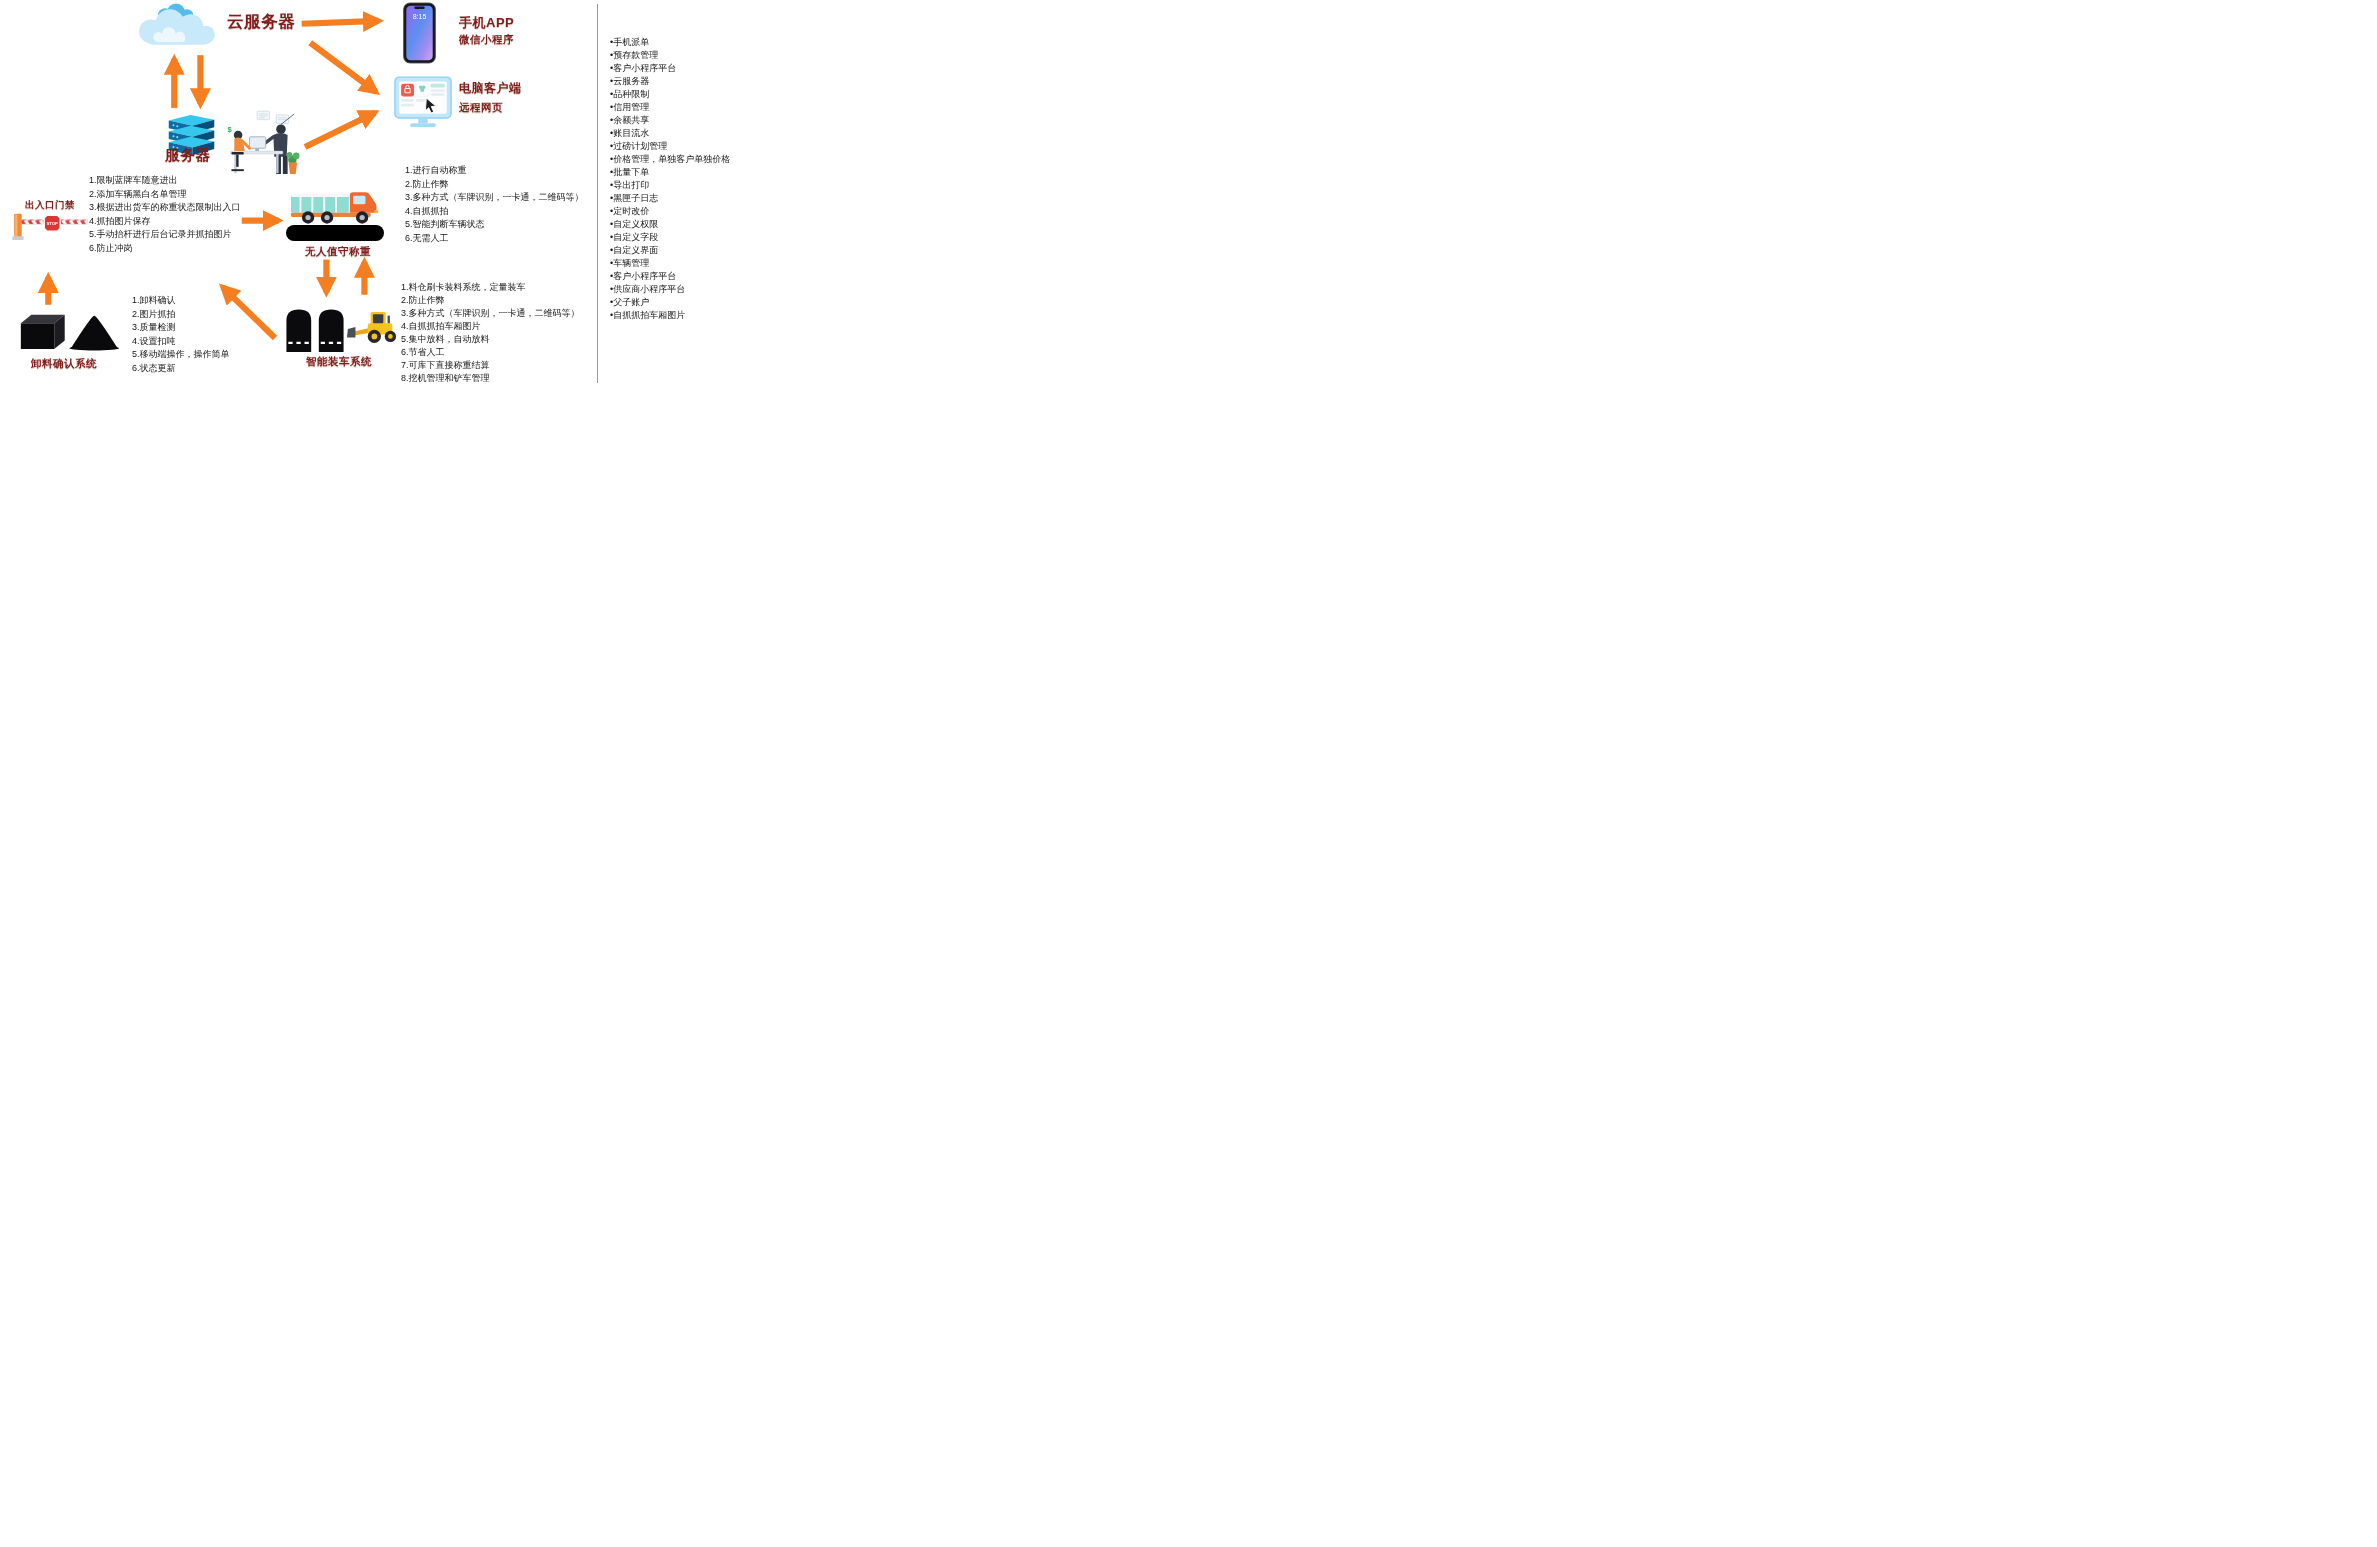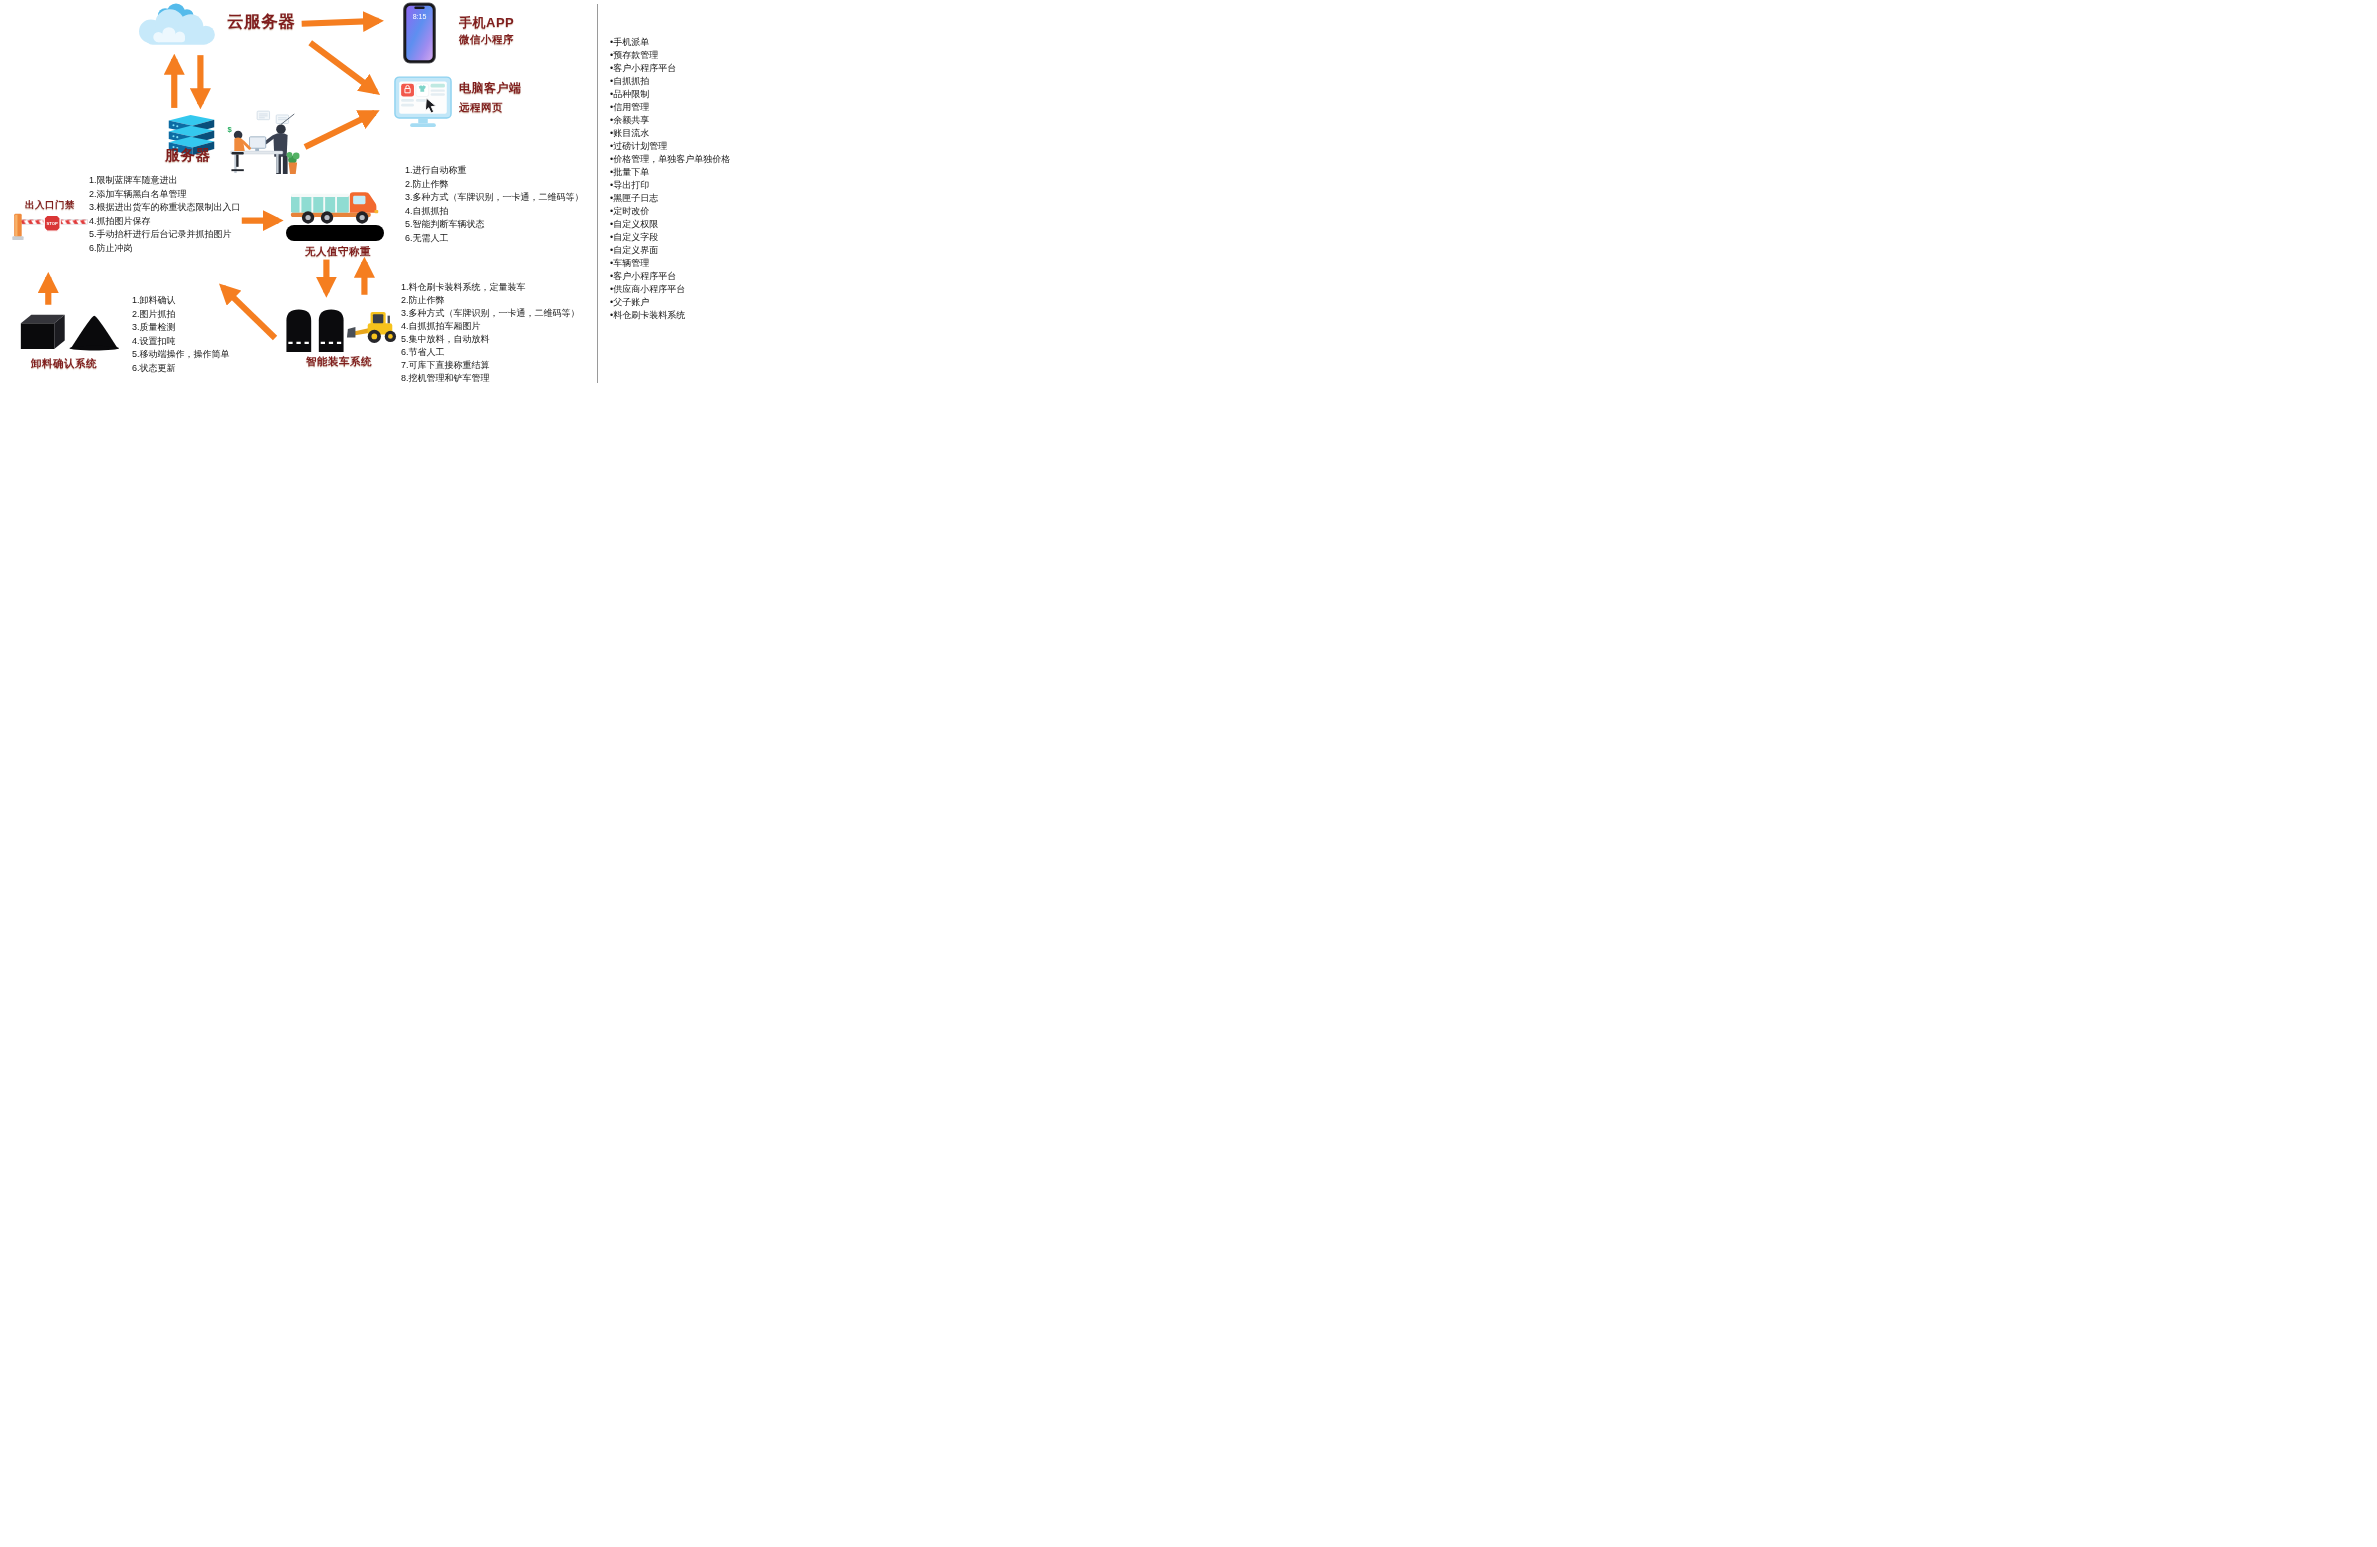--- a/index.html
+++ b/index.html
@@ -283,35 +283,35 @@
       <div class="line">4.设置扣吨</div>
       <div class="line">5.移动端操作，操作简单</div>
       <div class="line">6.状态更新</div>
     </div>
 
   <div class="vdivider" style="left:597px;top:3.8px;height:379px;"></div>
   <div class="flist" style="left:610px;top:36px;">
       <div class="line">•手机派单</div>
       <div class="line">•预存款管理</div>
       <div class="line">•客户小程序平台</div>
-      <div class="line">•自抓抓拍</div>
+      <div class="line">•云服务器</div>
       <div class="line">•品种限制</div>
       <div class="line">•信用管理</div>
       <div class="line">•余额共享</div>
       <div class="line">•账目流水</div>
       <div class="line">•过磅计划管理</div>
       <div class="line">•价格管理，单独客户单独价格</div>
       <div class="line">•批量下单</div>
       <div class="line">•导出打印</div>
       <div class="line">•黑匣子日志</div>
       <div class="line">•定时改价</div>
       <div class="line">•自定义权限</div>
       <div class="line">•自定义字段</div>
       <div class="line">•自定义界面</div>
       <div class="line">•车辆管理</div>
       <div class="line">•客户小程序平台</div>
       <div class="line">•供应商小程序平台</div>
       <div class="line">•父子账户</div>
-      <div class="line">•料仓刷卡装料系统</div>
+      <div class="line">•自抓抓拍车厢图片</div>
     </div>
 
 </div>
 
 
 </body></html>

